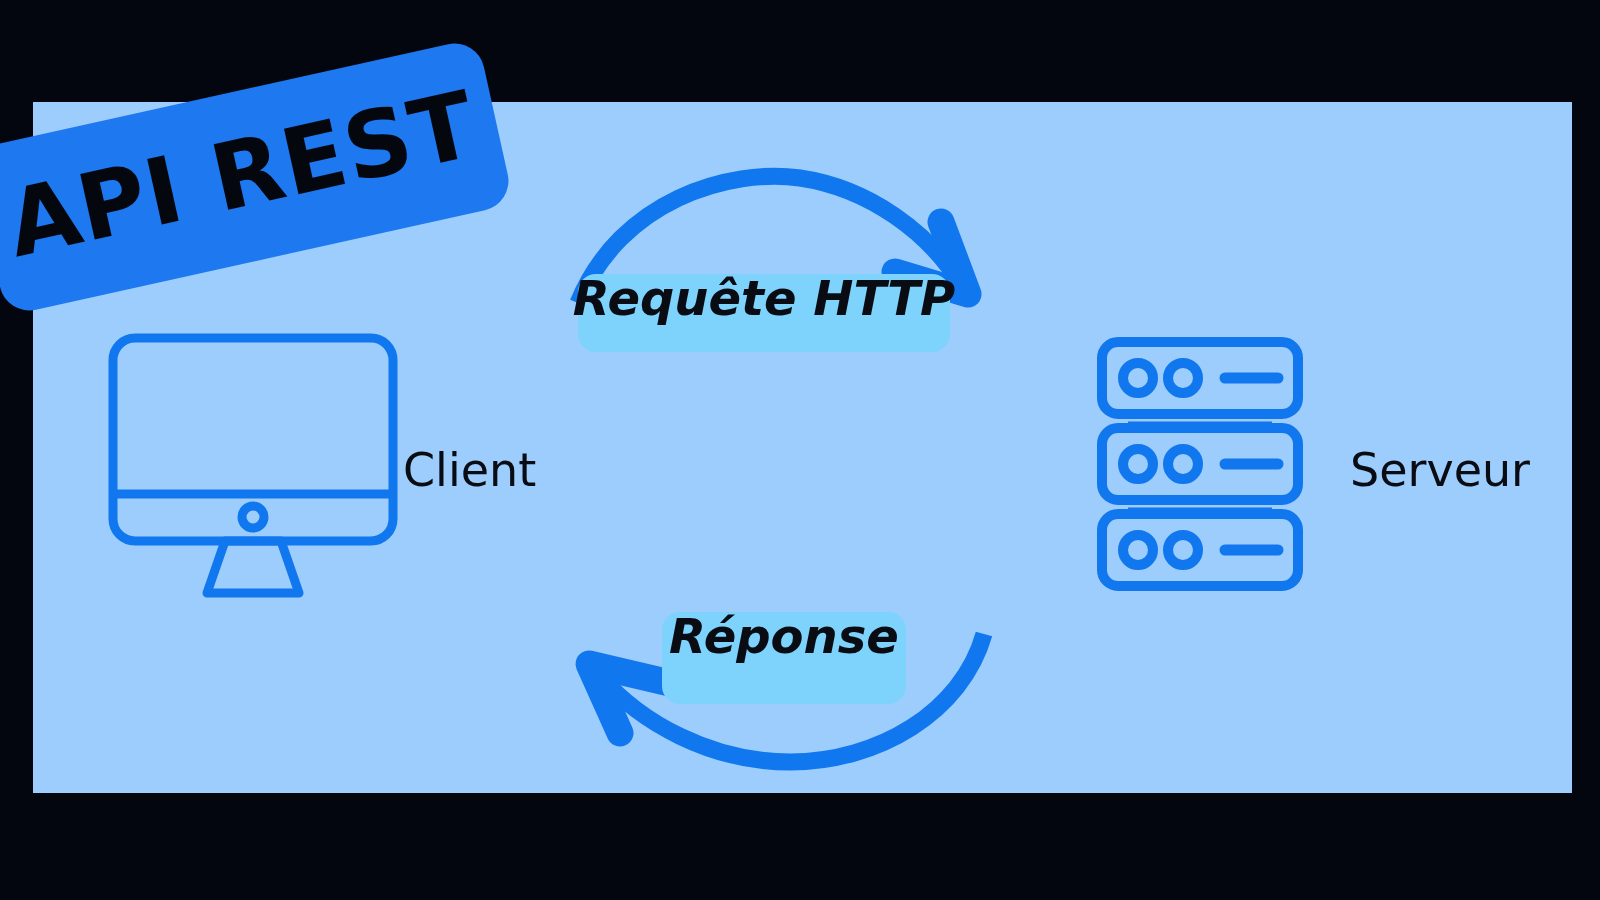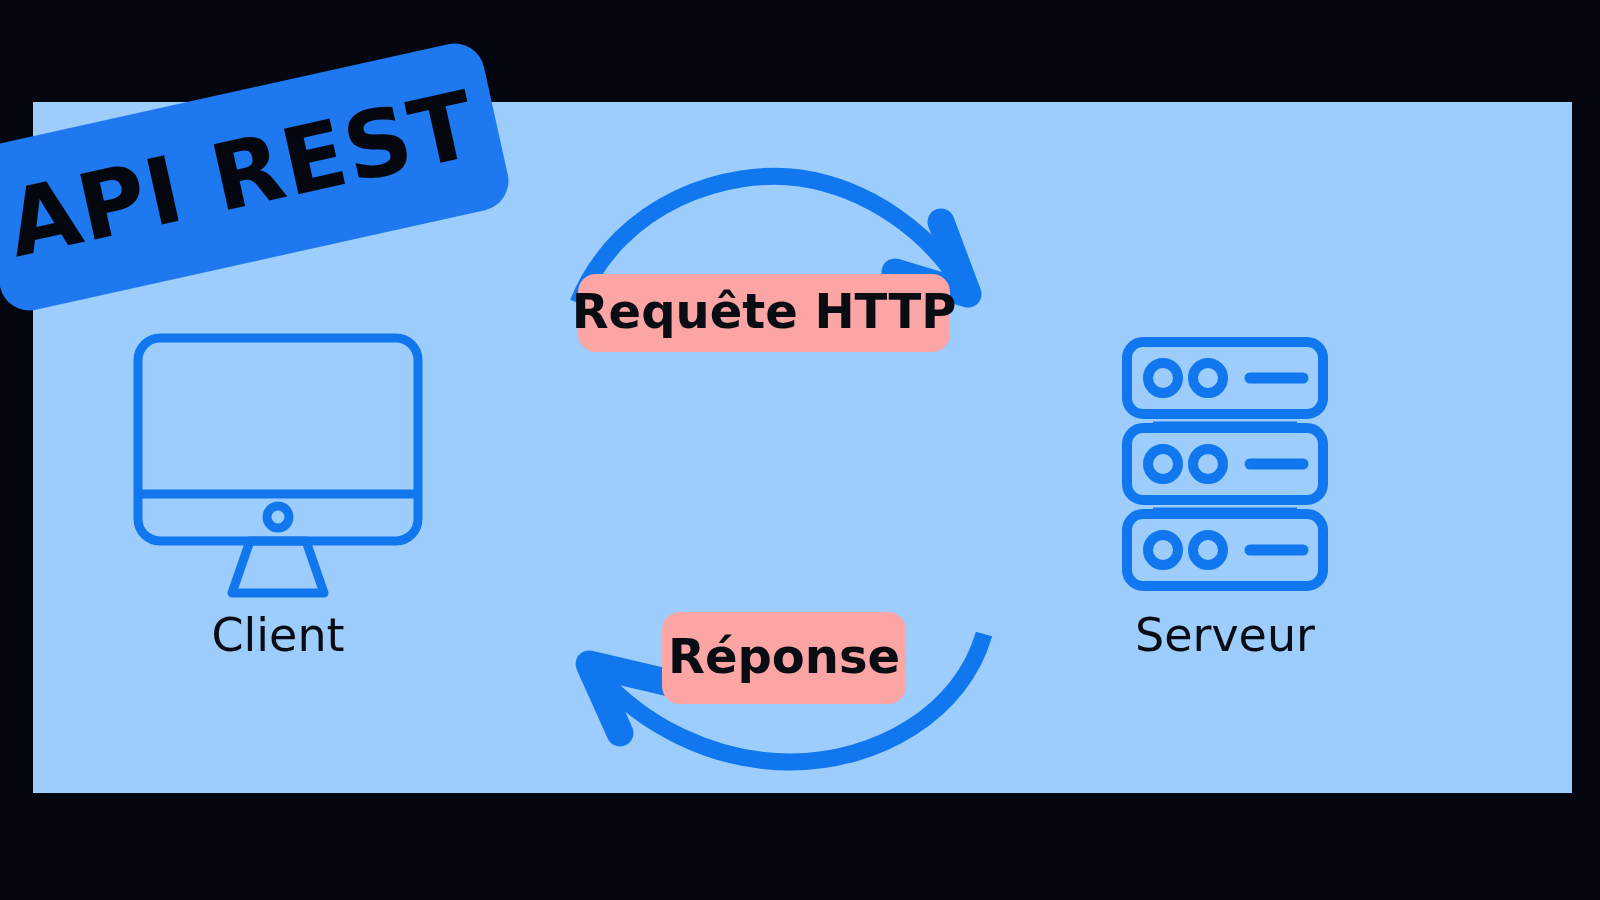--- a/index.html
+++ b/index.html
@@ -52,21 +52,21 @@
     font-size: 92px;
     letter-spacing: 1px;
     color: #05070f;
     white-space: nowrap;
     line-height: 1;
   }
   
   .node {
     position: absolute;
     display: flex;
-    flex-direction: column;
+    flex-direction: row;
     align-items: center;
   }
   #client-node { left: 103px; top: 330px; width: 350px; }
   #server-node { left: 1050px; top: 330px; width: 350px; }
   .node-label {
     margin-top: 6px;
     font-family: "DejaVu Sans", "Liberation Sans", sans-serif;
     font-size: 46px;
     font-weight: 400;
     color: #0a0c14;
@@ -77,26 +77,26 @@
   
   #arrows {
     position: absolute;
     left: 0; top: 0;
     width: 1600px; height: 900px;
     pointer-events: none;
   }
   
   .chip {
     position: absolute;
-    background: #fca5a5;
+    background: #7dd3fc;
     border-radius: 18px;
     display: flex;
-    align-items: center;
     justify-content: center;
     box-sizing: border-box;
+    font-style: italic;
   }
   .chip-text {
     font-family: "DejaVu Sans", "Liberation Sans", sans-serif;
     font-weight: bold;
     font-size: 48px;
     color: #0a0c14;
     white-space: nowrap;
     line-height: 1;
     padding-bottom: 4px;
   }

